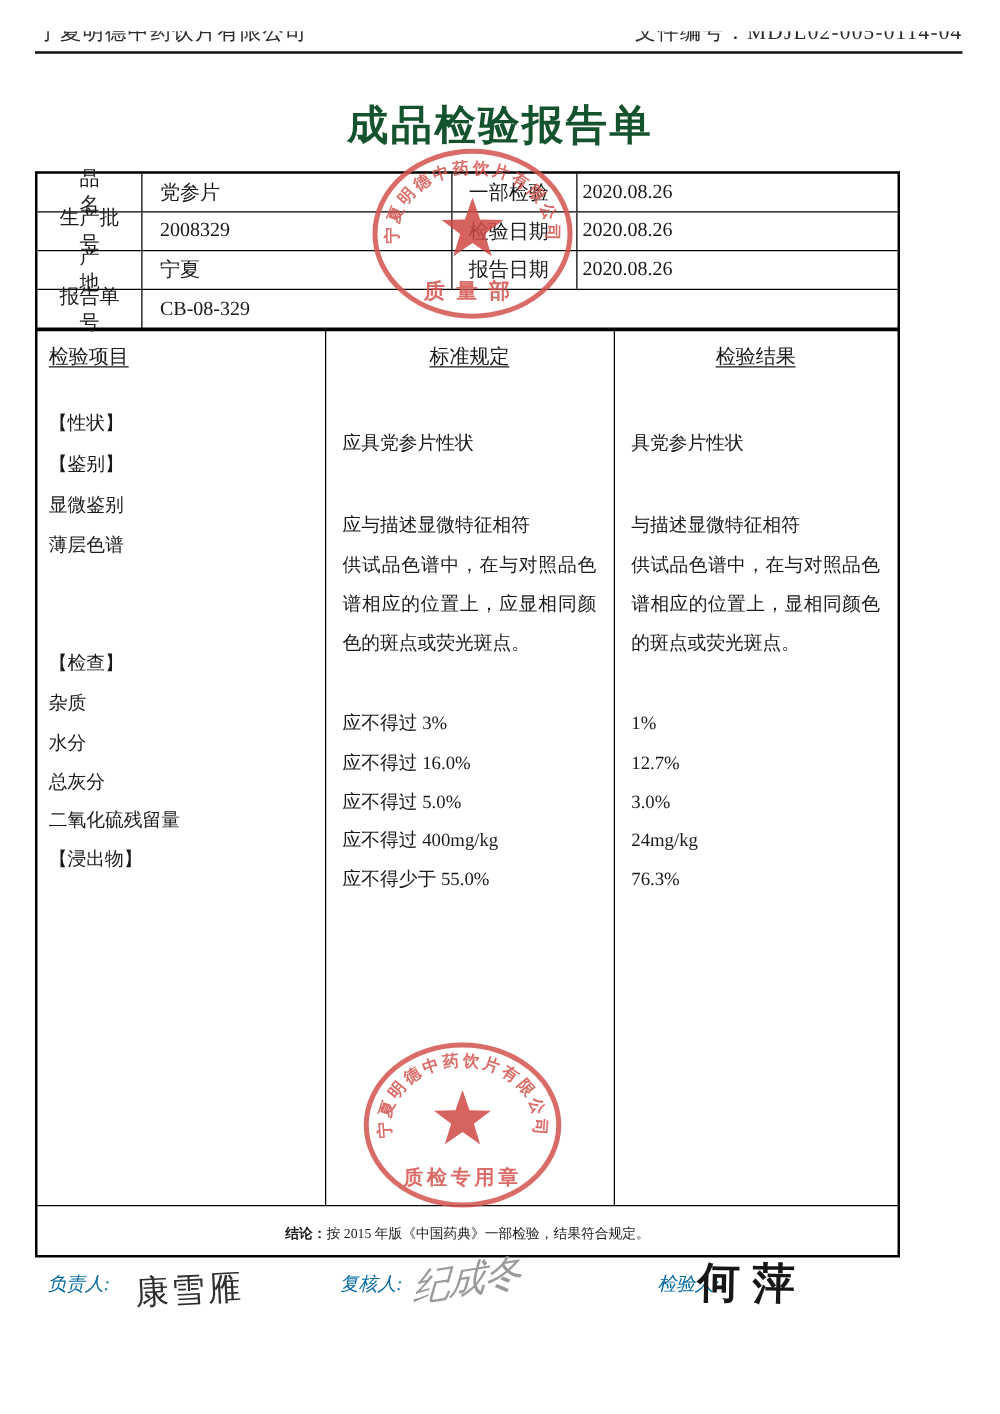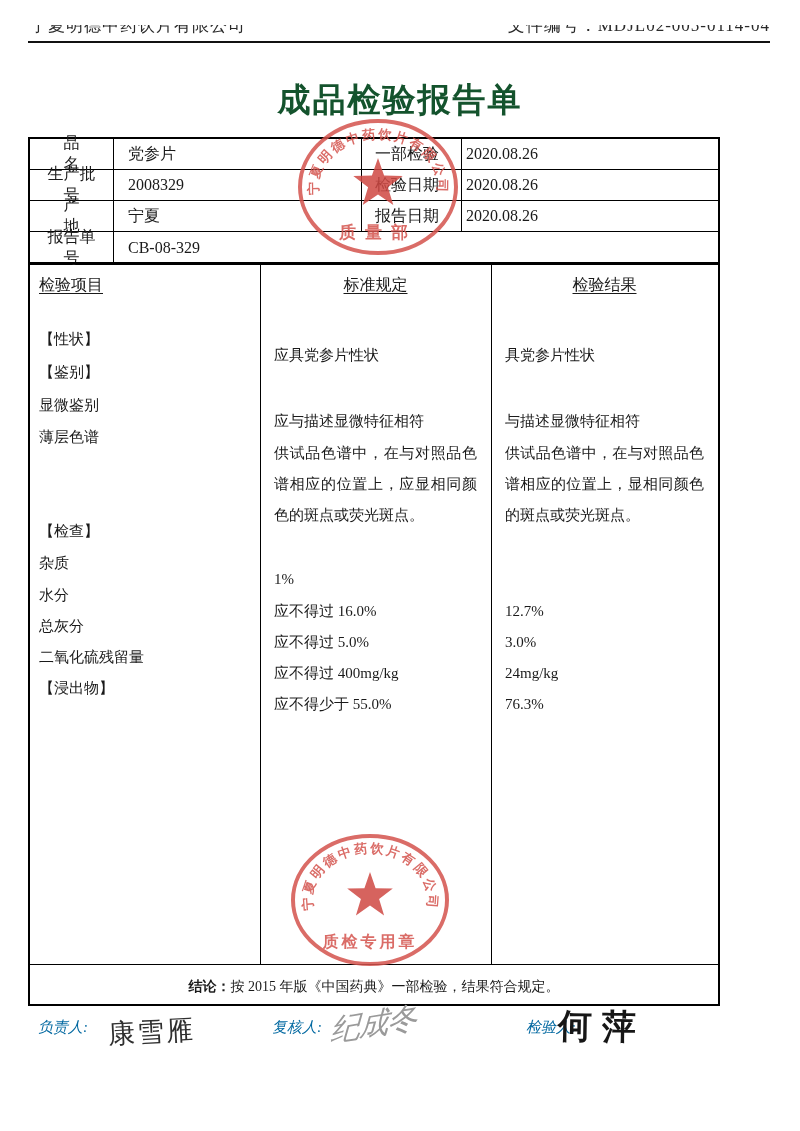--- a/index.html
+++ b/index.html
@@ -40,21 +40,21 @@
   .mhead .h3 { flex:1; text-align:center; }
   .mhead span { text-decoration:underline; text-underline-offset:3px; }
   .mrow { position:absolute; left:0; width:100%; display:flex; font-size:15px; line-height:31px; }
   .mrow .c1 { width:230px; padding:0 9px; }
   .mrow .c2 { width:231px; padding:0 14px; }
   .mrow .c3 { flex:1; padding:0 14px; }
   .mrow .c2, .mrow .c3 { text-align:justify;margin-top:16px; }
 
   
   .conclusion { position:absolute; left:0; top:701px; width:100%; height:43px;
-    display:flex; align-items:center; justify-content:center; font-size:14px; }
+    display:flex; align-items:center; justify-content:center; font-size:11px; }
   .conclusion .lbl { font-weight:bold; }
 
   
   .sig-label { position:absolute; font-size:15px; color:#0369a1;font-style:italic; }
   .sig-name { position:absolute; white-space:nowrap; }
   .sig-1 { top:1014px; left:108px; font-size:27px; color:#2f2f2f; transform:rotate(-3deg); letter-spacing:2px; }
   .sig-2 { top:1004px; left:330px; font-size:30px; color:#9a9a9a; font-style:italic; transform:rotate(-9deg) skewX(-12deg); letter-spacing:-1px; }
   .sig-3 { top:1004px; left:558px; font-size:34px; font-weight:bold; color:#161616; letter-spacing:10px; transform:rotate(1deg); }
 
   
@@ -131,20 +131,21 @@
     <div class="c2">供试品色谱中，在与对照品色谱相应的位置上，应显相同颜色的斑点或荧光斑点。</div>
     <div class="c3">供试品色谱中，在与对照品色谱相应的位置上，显相同颜色的斑点或荧光斑点。</div>
   </div>
   <div class="mrow" style="top:252px">
     <div class="c1">【检查】</div>
     <div class="c2"></div>
     <div class="c3"></div>
   </div>
   <div class="mrow" style="top:284px">
     <div class="c1">杂质</div>
+    <div class="c2">应不得过 3%</div>
     <div class="c3">1%</div>
   </div>
   <div class="mrow" style="top:316px">
     <div class="c1">水分</div>
     <div class="c2">应不得过 16.0%</div>
     <div class="c3">12.7%</div>
   </div>
   <div class="mrow" style="top:347px">
     <div class="c1">总灰分</div>
     <div class="c2">应不得过 5.0%</div>

